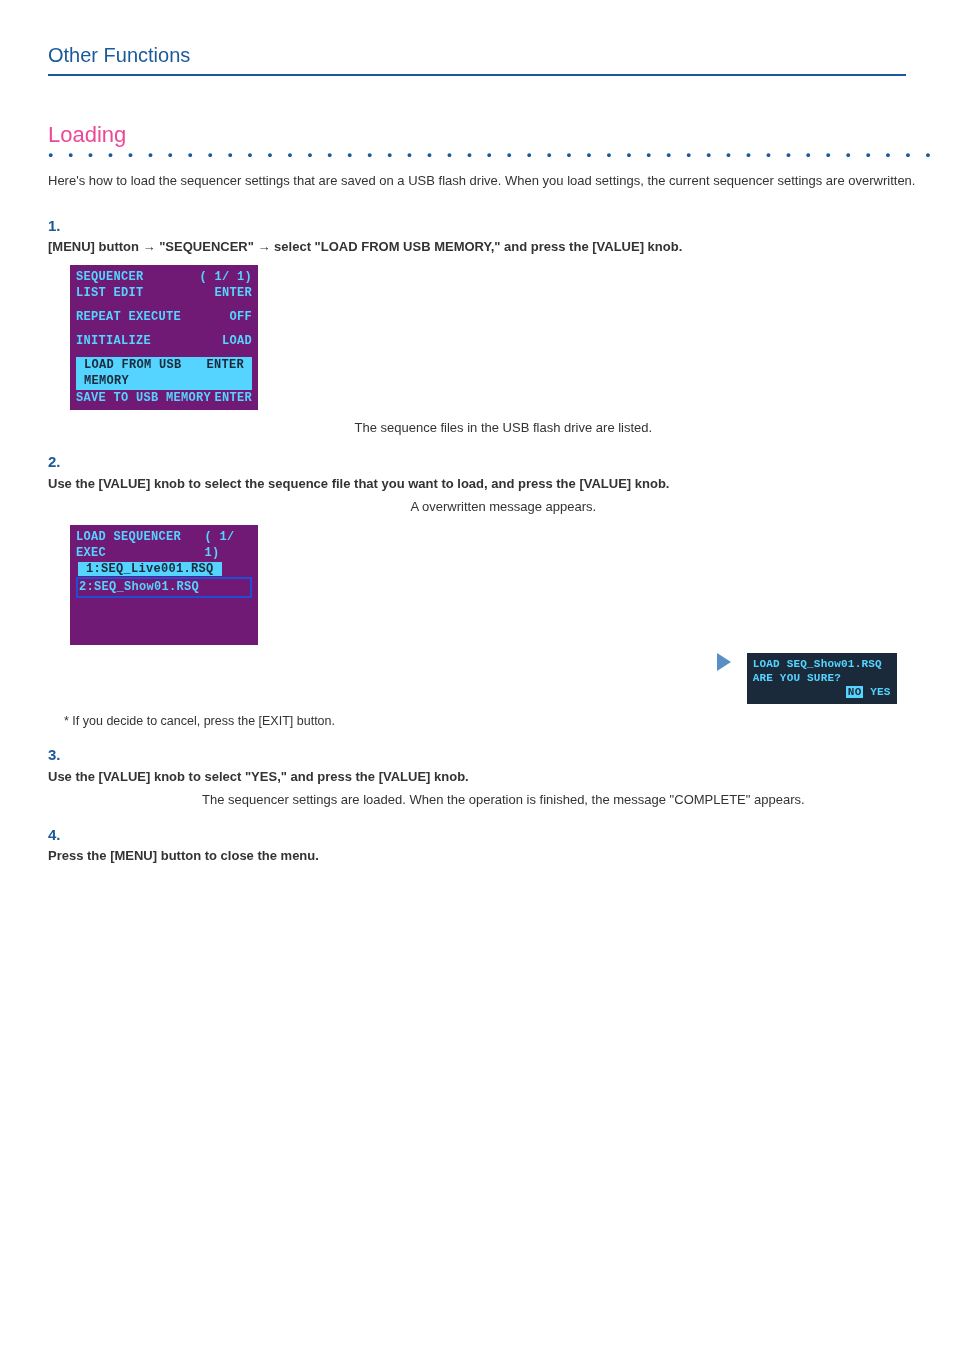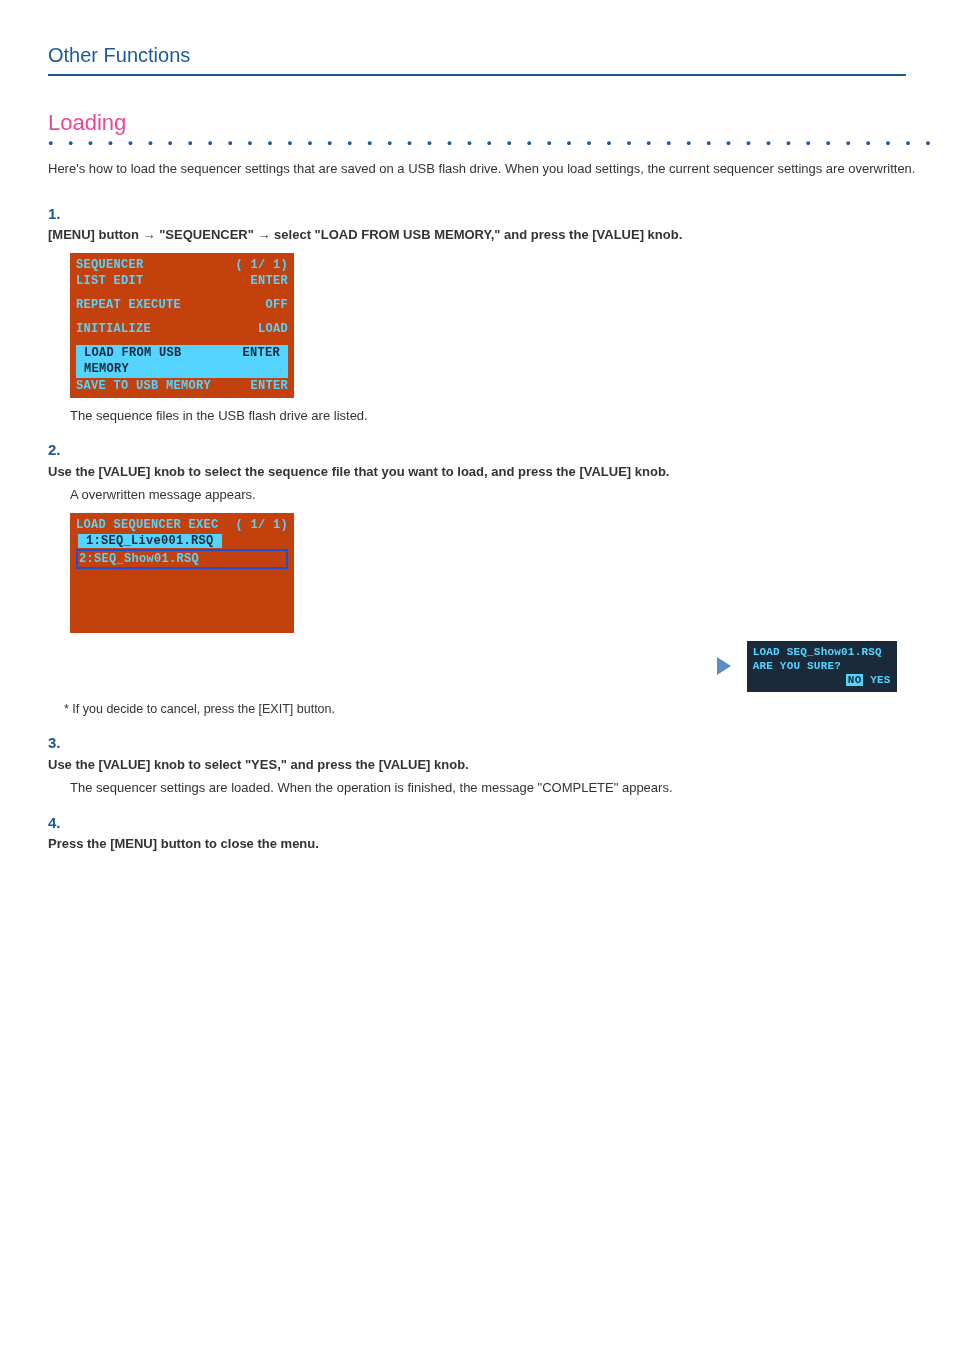--- a/index.html
+++ b/index.html
@@ -12,21 +12,21 @@
     padding: 40px 48px 40px 48px;
     font-size: 13px;
     line-height: 1.5;
   }
   .section-header {
     color: #1a5a9a;
     font-size: 20px;
     font-weight: 400;
     border-bottom: 2px solid #1a5a9a;
     padding-bottom: 4px;
-    margin-bottom: 30px;
+    margin-bottom: 42px;
   }
   .columns { display: flex; gap: 36px; }
   .col { flex: 1; }
   .sub-head-loading {
     color: #ec4899;
     font-size: 22px;
     font-weight: 400;
     margin-bottom: 2px;
     position: relative;
   }
@@ -54,31 +54,32 @@
     display: inline-block;
     font-weight: 700;
     width: calc(100% - 20px);
     vertical-align: top;
   }
   .arrow { font-weight: 400; }
   .stepbody {
     margin-left: 22px;
     margin-top: 4px;
     font-weight: 400;
+    text-align: center;
   }
   .note { margin-left: 16px; margin-top: 8px; font-size: 12.5px; }
   .lcd {
-    background: #c2410c;
+    background: #701a75;
     color: #54d4ff;
     font-family: "Courier New", monospace;
     font-weight: 700;
     font-size: 12px;
     padding: 4px 6px;
     margin: 8px 0 8px 22px;
-    width: 224px;
+    width: 188px;
     line-height: 1.35;
     letter-spacing: 0.3px;
   }
   .lcd-line { display: flex; justify-content: space-between; }
   .lcd .hl { background: #54d4ff; color: #1b2a3b; padding: 0 8px; }
   .lcd-gap { height: 8px; }
   .lcd-small {
     background: #1b2a3b;
     color: #54d4ff;
     font-family: "Courier New", monospace;
@@ -158,21 +159,21 @@
         <div class="lcd lcd-files" style="height:120px;">
           <div class="lcd-line">
               <span>LOAD SEQUENCER EXEC</span>
               <span>( 1/ 1)</span>
             </div>
           <div class="file-row"><span class="hl">1:SEQ_Live001.RSQ</span></div>
           <div class="file-row sel"><span>2:SEQ_Show01.RSQ</span></div>
         </div>
 
         <div class="right-aligned-img">
-          <div style="display:flex;align-items:center;gap:16px;">
+          <div style="display:flex;gap:16px;">
             <div class="tri"></div>
             <div class="lcd-small" style="width:150px;">
               <div>LOAD SEQ_Show01.RSQ</div>
               <div style="display:flex;justify-content:space-between;">
                 <span>ARE YOU SURE?</span>
               </div>
               <div style="text-align:right;"><span class="inv">NO</span> <span>YES</span></div>
             </div>
           </div>
         </div>

